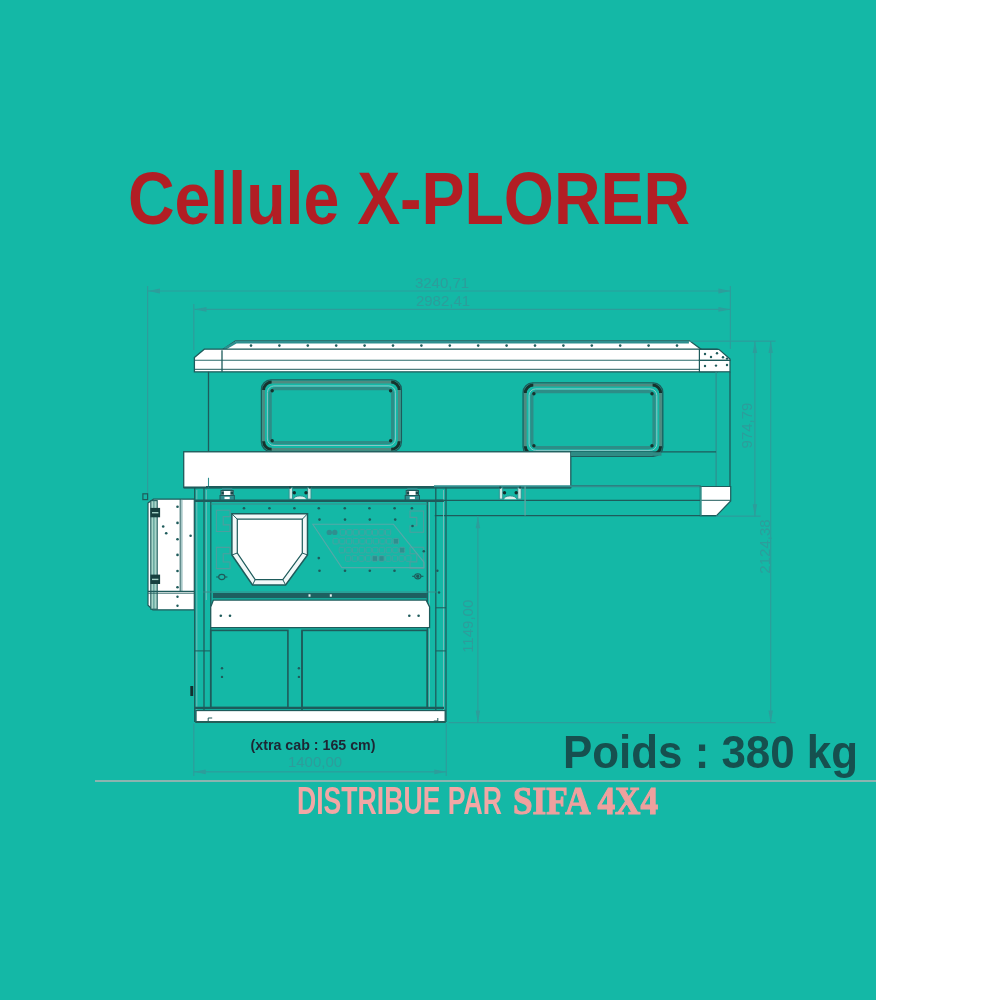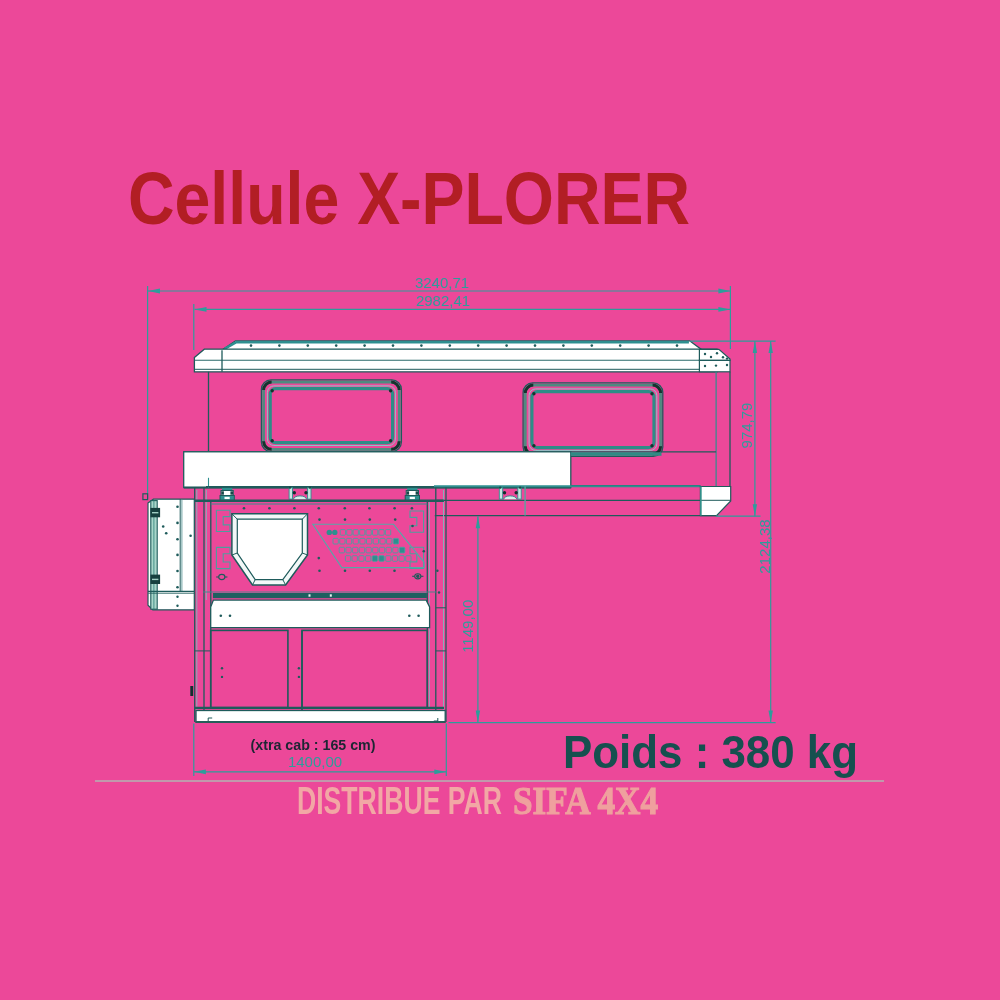--- a/index.html
+++ b/index.html
@@ -1,16 +1,16 @@
 <!DOCTYPE html>
 <html><head>
 <meta charset="utf-8">
 <style>
   html,body{margin:0;padding:0;background:#ffffff;}
-  #page{position:relative;width:1000px;height:1000px;background:#ec4899;overflow:hidden;
+  #page{position:relative;width:876px;height:1000px;background:#14b8a6;overflow:hidden;
         font-family:"Liberation Sans", sans-serif;text-decoration:underline;}
   svg text{font-family:"Liberation Sans", sans-serif;}
 </style>
 </head>
 <body>
 <div id="page">
 <svg width="1000" height="1000" viewBox="0 0 1000 1000" xmlns="http://www.w3.org/2000/svg">
 
 <text x="128" y="224" font-size="75" font-weight="bold" fill="#b21e24" textLength="562" lengthAdjust="spacingAndGlyphs">Cellule X-PLORER</text>
 

